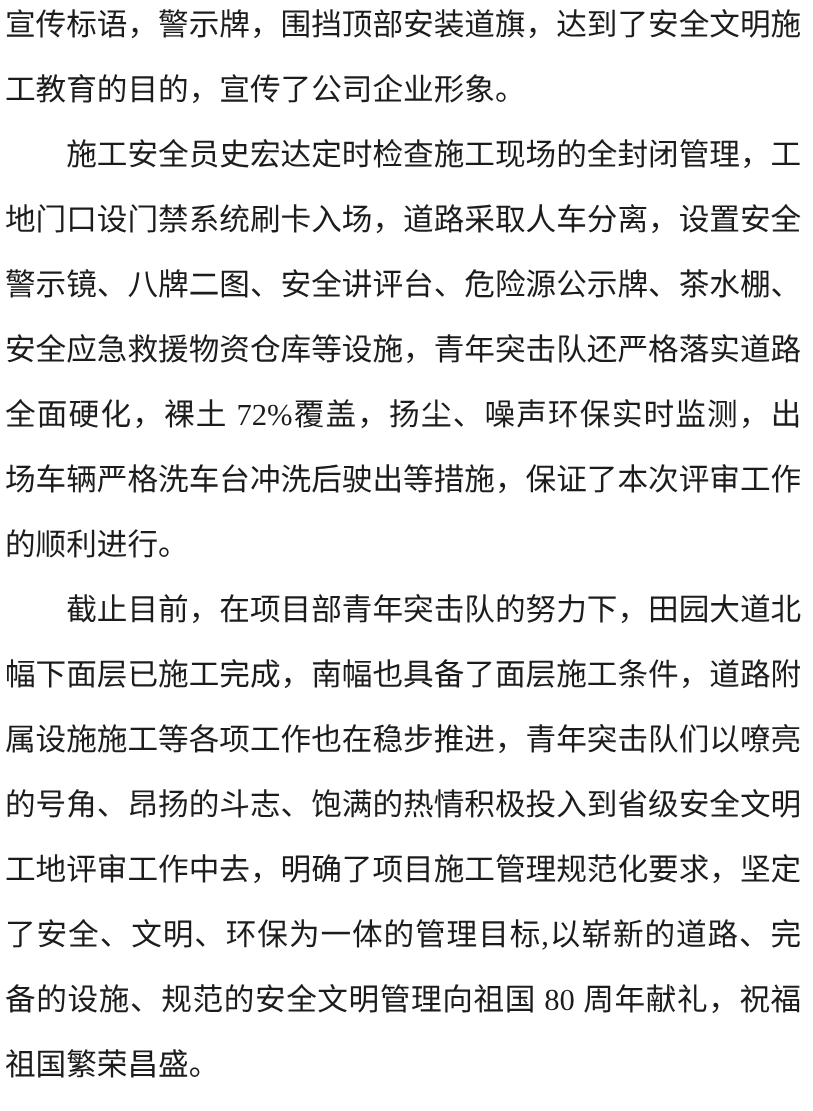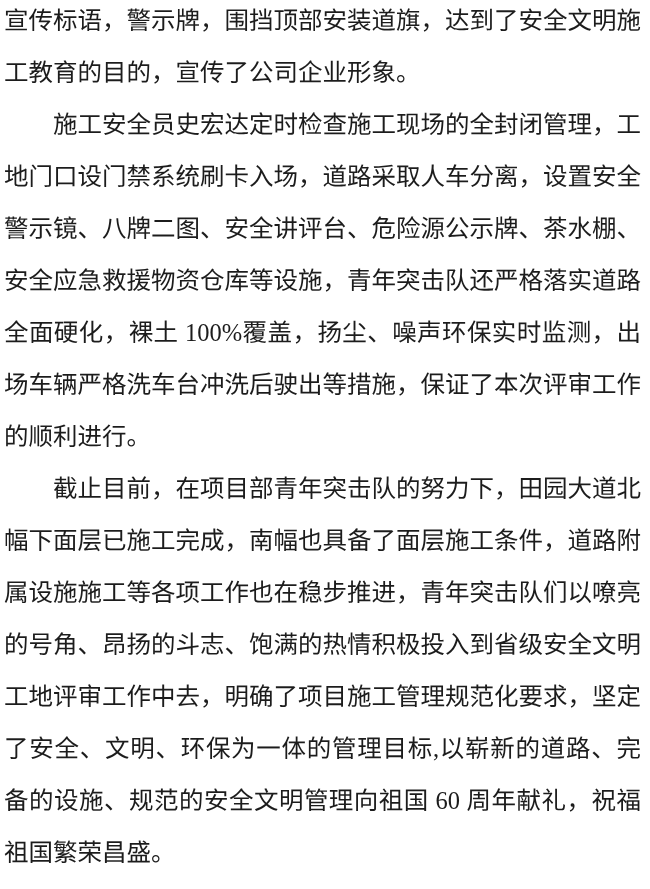--- a/index.html
+++ b/index.html
@@ -36,15 +36,15 @@
   }
   .para.indent {
     text-indent: 2em;
   }
 </style>
 </head>
 <body>
 
 <div class="page">
   <p class="para">宣传标语，警示牌，围挡顶部安装道旗，达到了安全文明施工教育的目的，宣传了公司企业形象。</p>
-  <p class="para indent">施工安全员史宏达定时检查施工现场的全封闭管理，工地门口设门禁系统刷卡入场，道路采取人车分离，设置安全警示镜、八牌二图、安全讲评台、危险源公示牌、茶水棚、安全应急救援物资仓库等设施，青年突击队还严格落实道路全面硬化，裸土 100%覆盖，扬尘、噪声环保实时监测，出场车辆严格洗车台冲洗后驶出等措施，保证了本次评审工作的顺利进行。</p>
-  <p class="para indent">截止目前，在项目部青年突击队的努力下，田园大道北幅下面层已施工完成，南幅也具备了面层施工条件，道路附属设施施工等各项工作也在稳步推进，青年突击队们以嘹亮的号角、昂扬的斗志、饱满的热情积极投入到省级安全文明工地评审工作中去，明确了项目施工管理规范化要求，坚定了安全、文明、环保为一体的管理目标,以崭新的道路、完备的设施、规范的安全文明管理向祖国 60 周年献礼，祝福祖国繁荣昌盛。</p>
+  <p class="para indent">施工安全员史宏达定时检查施工现场的全封闭管理，工地门口设门禁系统刷卡入场，道路采取人车分离，设置安全警示镜、八牌二图、安全讲评台、危险源公示牌、茶水棚、安全应急救援物资仓库等设施，青年突击队还严格落实道路全面硬化，裸土 72%覆盖，扬尘、噪声环保实时监测，出场车辆严格洗车台冲洗后驶出等措施，保证了本次评审工作的顺利进行。</p>
+  <p class="para indent">截止目前，在项目部青年突击队的努力下，田园大道北幅下面层已施工完成，南幅也具备了面层施工条件，道路附属设施施工等各项工作也在稳步推进，青年突击队们以嘹亮的号角、昂扬的斗志、饱满的热情积极投入到省级安全文明工地评审工作中去，明确了项目施工管理规范化要求，坚定了安全、文明、环保为一体的管理目标,以崭新的道路、完备的设施、规范的安全文明管理向祖国 80 周年献礼，祝福祖国繁荣昌盛。</p>
 </div>
 
 </body></html>

